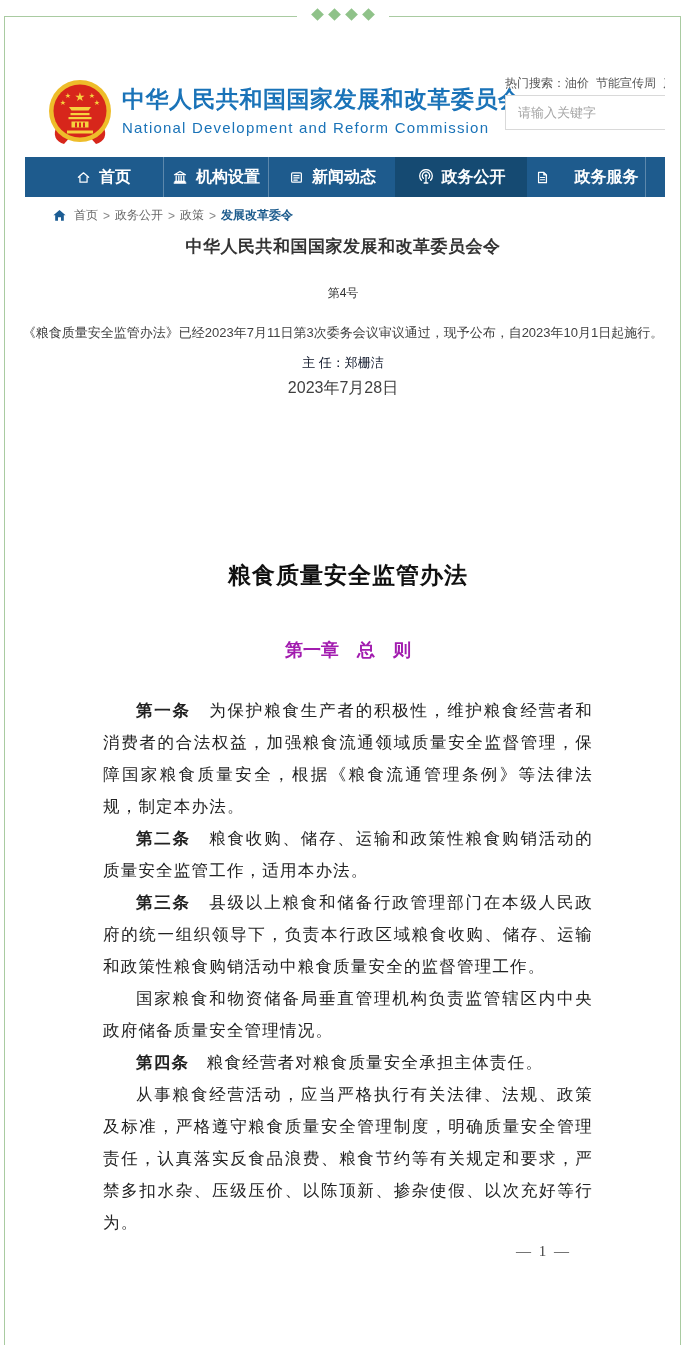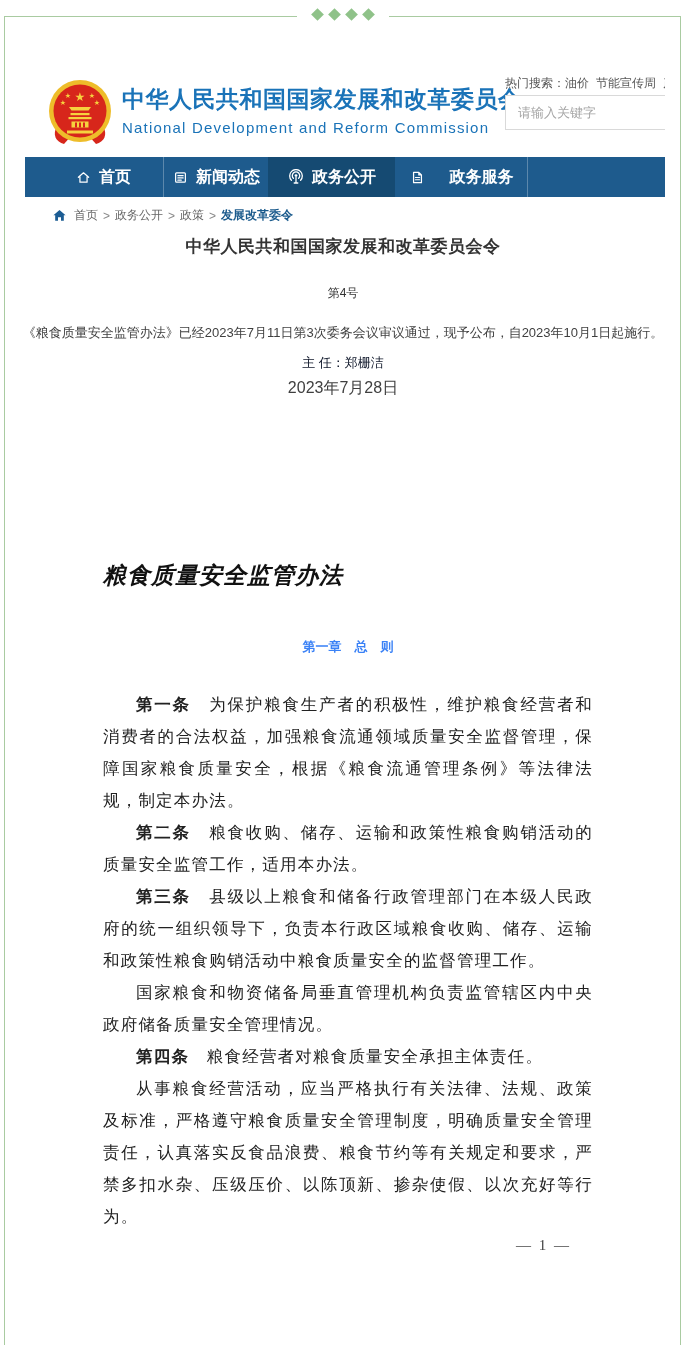--- a/index.html
+++ b/index.html
@@ -59,22 +59,22 @@
   .decree { position:absolute; left:0; top:235px; width:686px; text-align:center; z-index:3; }
   .decree-title { font-size:17px; font-weight:bold; color:#333; letter-spacing:0.5px; }
   .decree-number { font-size:12px; color:#333; margin-top:27px; }
   .decree-announcement { font-size:13px; color:#3f3f3f; margin-top:22px; }
   .decree-signer { font-size:13px; color:#0f172a; margin-top:12px; }
   .decree-date { font-size:16px; color:#3f3f3f; margin-top:6px; }
 
   
   .doc { position:absolute; left:103px; top:560px; width:490px; z-index:3;
     font-family:"Liberation Serif","DejaVu Serif",serif; color:#222; }
-  .doc-title { font-size:23px; font-weight:bold; letter-spacing:1px; color:#111;font-style:italic; }
-  .doc-chapter { text-align:center; font-size:13px; font-weight:bold; margin-top:47px; color:#3b82f6; }
+  .doc-title { text-align:center; font-size:23px; font-weight:bold; letter-spacing:1px; color:#111; }
+  .doc-chapter { text-align:center; font-size:18px; font-weight:bold; margin-top:47px; color:#a21caf; }
   .doc-body { margin-top:33px; }
   .doc-body p { font-size:16.5px; line-height:32px; letter-spacing:1.2px;
     text-align:justify; text-indent:2em; margin:0; }
   .doc-body p b { font-weight:bold; }
   .doc-pagenum { text-align:right; padding-right:22px; margin-top:4px;
     font-size:15px; color:#444; letter-spacing:2px; }
 </style>
 </head>
 <body>
 
@@ -124,20 +124,28 @@
       <div class="nav-item">
         <span class="nav-icon">
           <svg viewBox="0 0 16 16" width="15" height="15">
             <path d="M2.5 7.8 L8 3 L13.5 7.8 M4.2 7.2 V13 H11.8 V7.2" fill="none" stroke="#fff" stroke-width="1.3" stroke-linecap="round" stroke-linejoin="round"></path>
           </svg>
         </span>
         <span>首页</span>
       </div>
       <div class="nav-item">
         <span class="nav-icon">
+          <svg viewBox="0 0 16 16" width="16" height="16">
+            <path d="M2.5 5.7 L8 2.5 L13.5 5.7 Z M4.2 7.2 v4.2 M6.8 7.2 v4.2 M9.2 7.2 v4.2 M11.8 7.2 v4.2 M3 12.5 h10 M2.2 14 h11.6" fill="none" stroke="#fff" stroke-width="1.3" stroke-linecap="round" stroke-linejoin="round"></path>
+          </svg>
+        </span>
+        <span>机构设置</span>
+      </div>
+      <div class="nav-item">
+        <span class="nav-icon">
           <svg viewBox="0 0 16 16" width="15" height="15">
             <rect x="2.8" y="3" width="10.4" height="10" rx="1" fill="none" stroke="#fff" stroke-width="1.3" stroke-linecap="round" stroke-linejoin="round"></rect>
             <path d="M5.2 6 h5.6 M5.2 8.4 h5.6 M5.2 10.8 h3.6" fill="none" stroke="#fff" stroke-width="1.3" stroke-linecap="round" stroke-linejoin="round"></path>
           </svg>
         </span>
         <span>新闻动态</span>
       </div>
       <div class="nav-item active">
         <span class="nav-icon">
           <svg viewBox="0 0 16 16" width="16" height="16">

